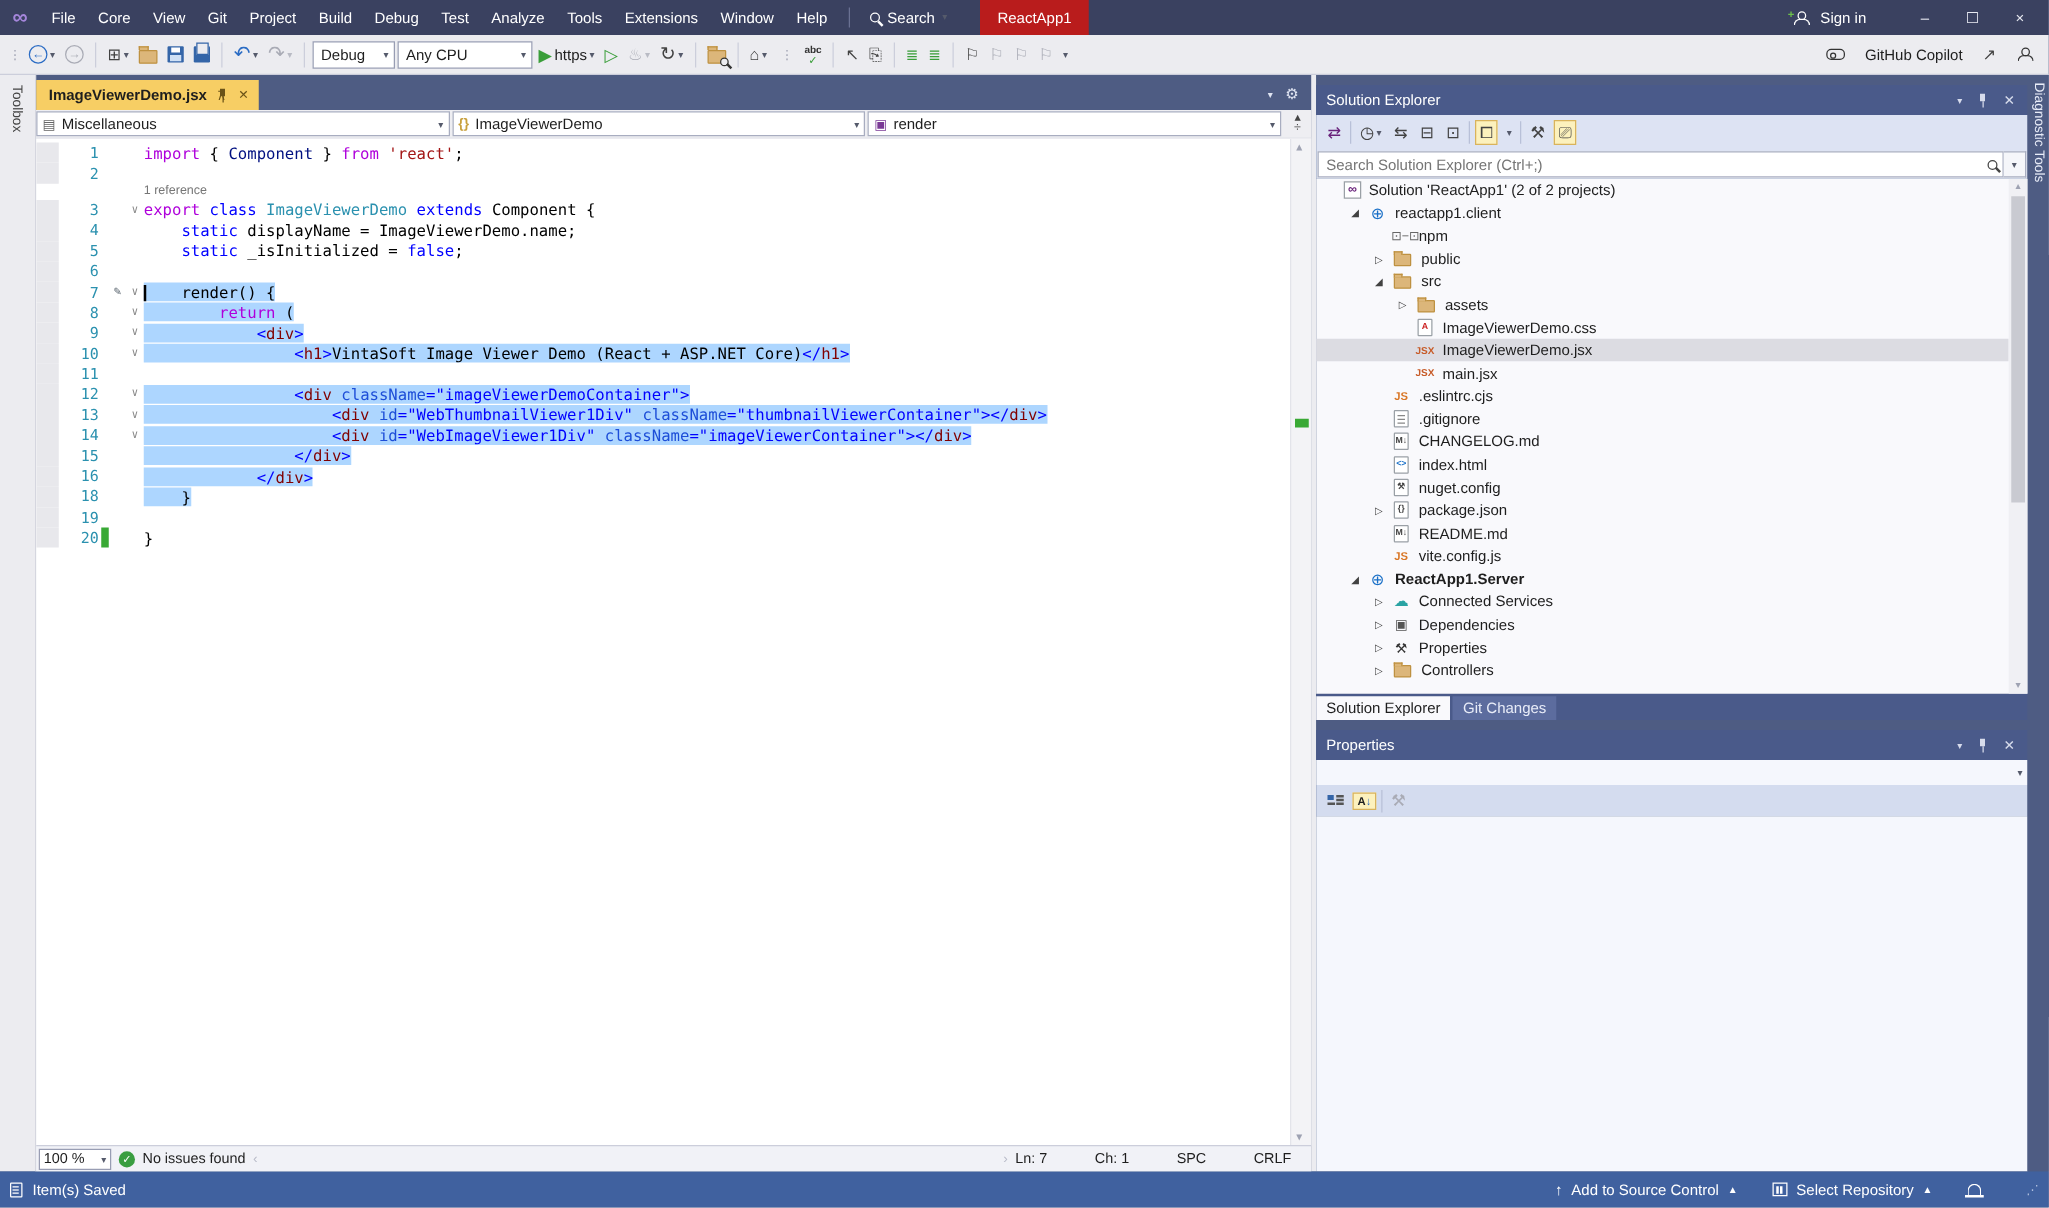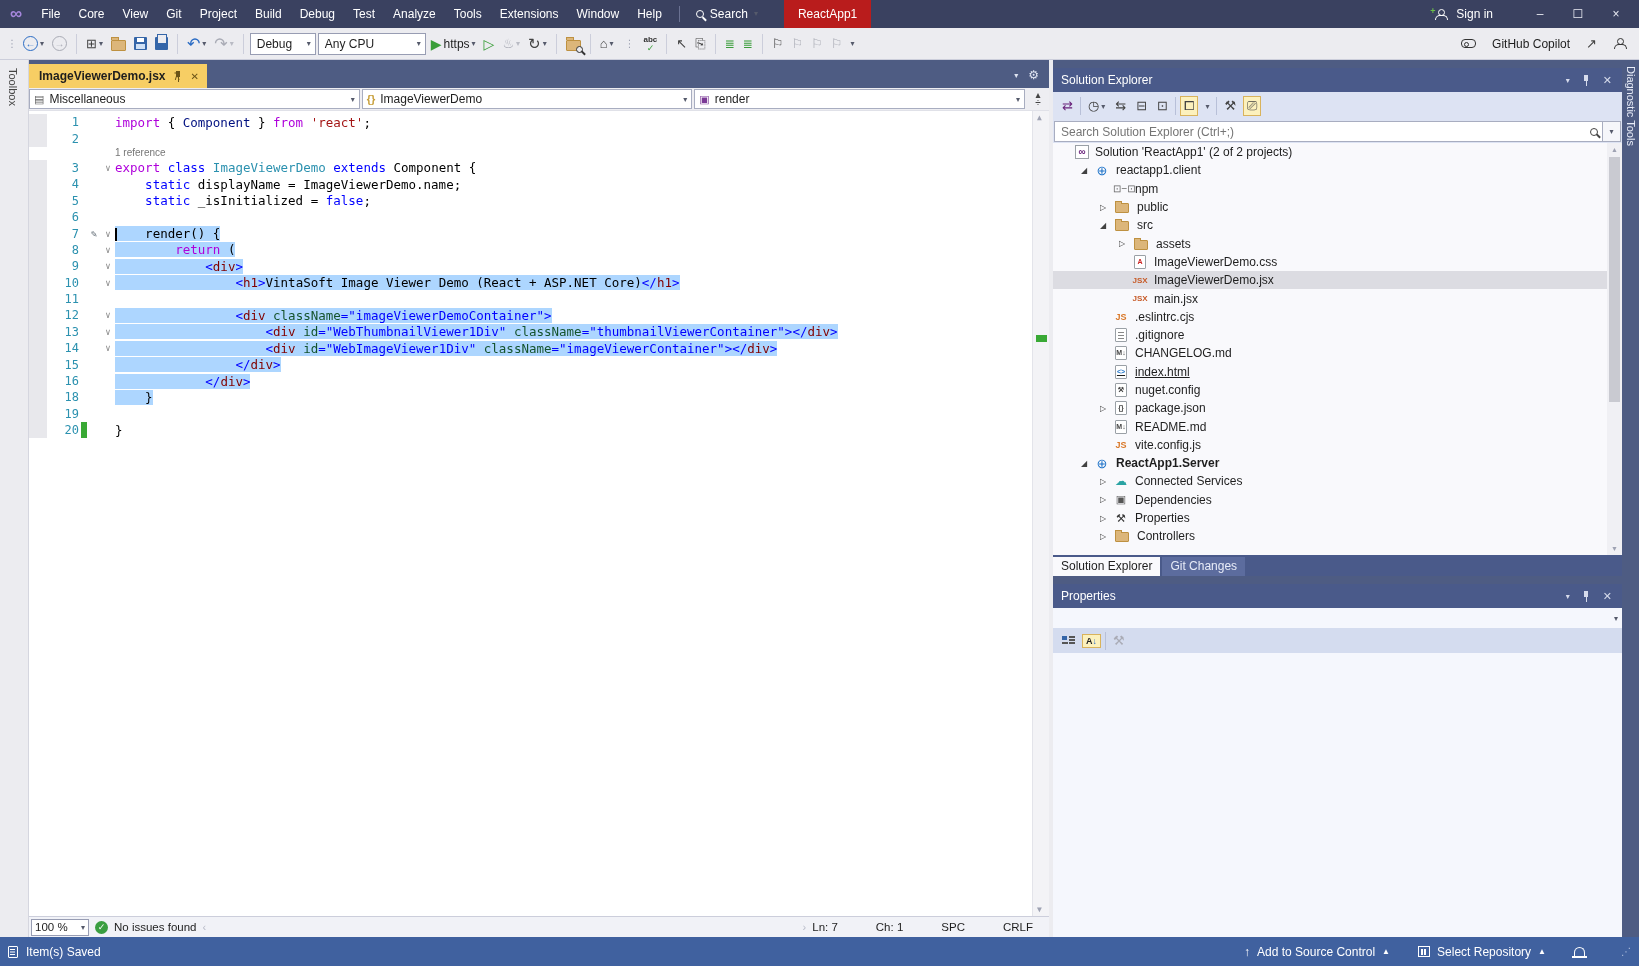--- a/index.html
+++ b/index.html
@@ -81,21 +81,21 @@
   .glyph{width:14px;flex:none;text-align:center;color:#5B6670;font-size:10px}
   .fold{width:14px;flex:none;text-align:center;color:#8a8a8a;font-size:9px}
   .ct{white-space:pre}
   .ct.sel{background:#ADD6FF}
   .ct.stub{padding-right:13px}
   .caret{display:inline-block;width:1.5px;height:13px;background:#000;vertical-align:middle;margin-right:-1.5px}
   .lens-row{display:flex;height:13px;align-items:flex-start}
   .lens{color:#767676;font-family:"Liberation Sans",sans-serif;font-size:10px}
   .lens-pad{width:86px;flex:none}
   .tk-ctrl{color:#AF00DB}.tk-kw{color:#0000FF}.tk-type{color:#2B91AF}.tk-id{color:#001080}
-  .tk-str{color:#A31515}.tk-tag{color:#800000}.tk-attr{color:#14532d}.tk-attrval{color:#0000FF}
+  .tk-str{color:#A31515}.tk-tag{color:#800000}.tk-attr{color:#1d4ed8}.tk-attrval{color:#0000FF}
   .tk-br{color:#0000FF}.tk-pl{color:#000}
   .ed-vscroll{position:absolute;top:0;right:0;bottom:0;width:17px;background:#F3F3F6;border-left:1px solid #E3E4EA;text-align:center;color:#9ea2b2;font-size:8px}
   .ed-vscroll .up{position:absolute;top:2px;left:4px}
   .ed-vscroll .down{position:absolute;bottom:2px;left:4px}
   .greenmark{position:absolute;right:2px;top:224px;width:11px;height:7px;background:#39A935}
 
   
   .ed-status{height:21px;background:#F1F2F7;border-top:1px solid #CCCEDB;display:flex;align-items:center;padding:0 2px;gap:6px;font-size:11.5px}
   .zoom-combo{background:#fff;border:1px solid #989DB3;height:17px;width:58px;display:inline-flex;align-items:center;padding:0 3px;gap:6px}
   .zoom-combo .dd{margin-left:auto}
@@ -666,21 +666,21 @@
             <span class="fic f-lines"></span>
             <span class="tlabel">.gitignore</span>
           </div>
           <div class="trow" style="padding-left: 44px;">
             <span class="expander"></span>
             <span class="fic">
               <b class="f-md">M↓</b>
             </span>
             <span class="tlabel">CHANGELOG.md</span>
           </div>
-          <div class="trow" style="padding-left: 44px; text-decoration: underline;">
+          <div class="trow" style="padding-left: 44px;">
             <span class="expander"></span>
             <span class="fic">
               <b class="f-blue">&lt;&gt;</b>
             </span>
             <span class="tlabel">index.html</span>
           </div>
           <div class="trow" style="padding-left: 44px;">
             <span class="expander"></span>
             <span class="fic">
               <b class="f-dark">⚒</b>

